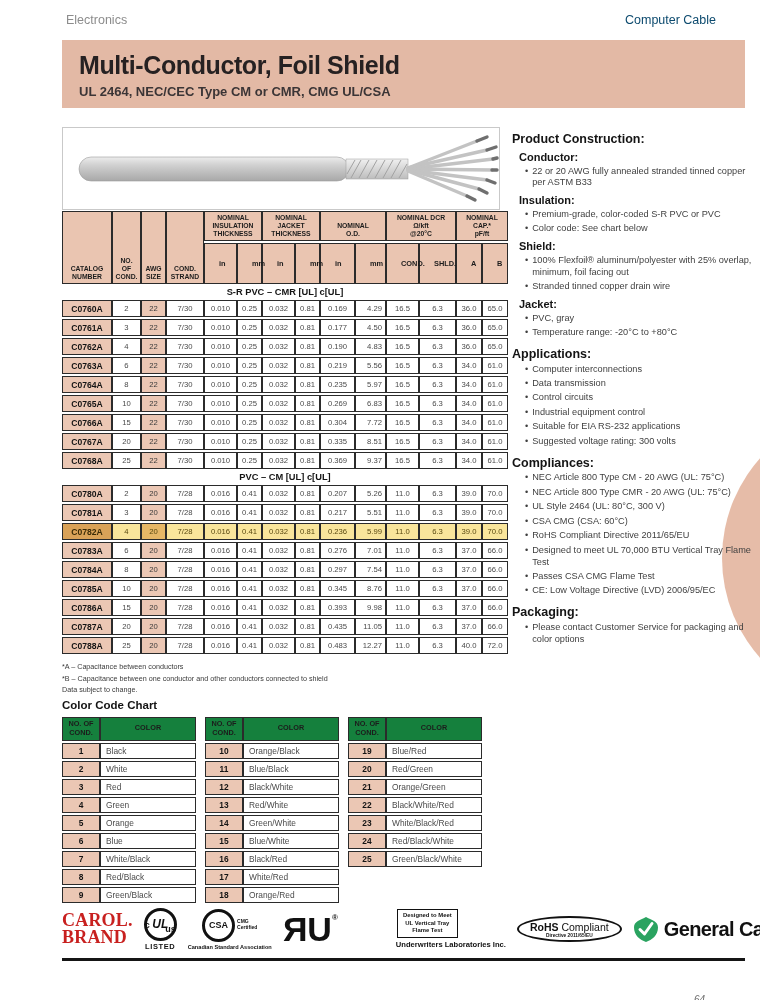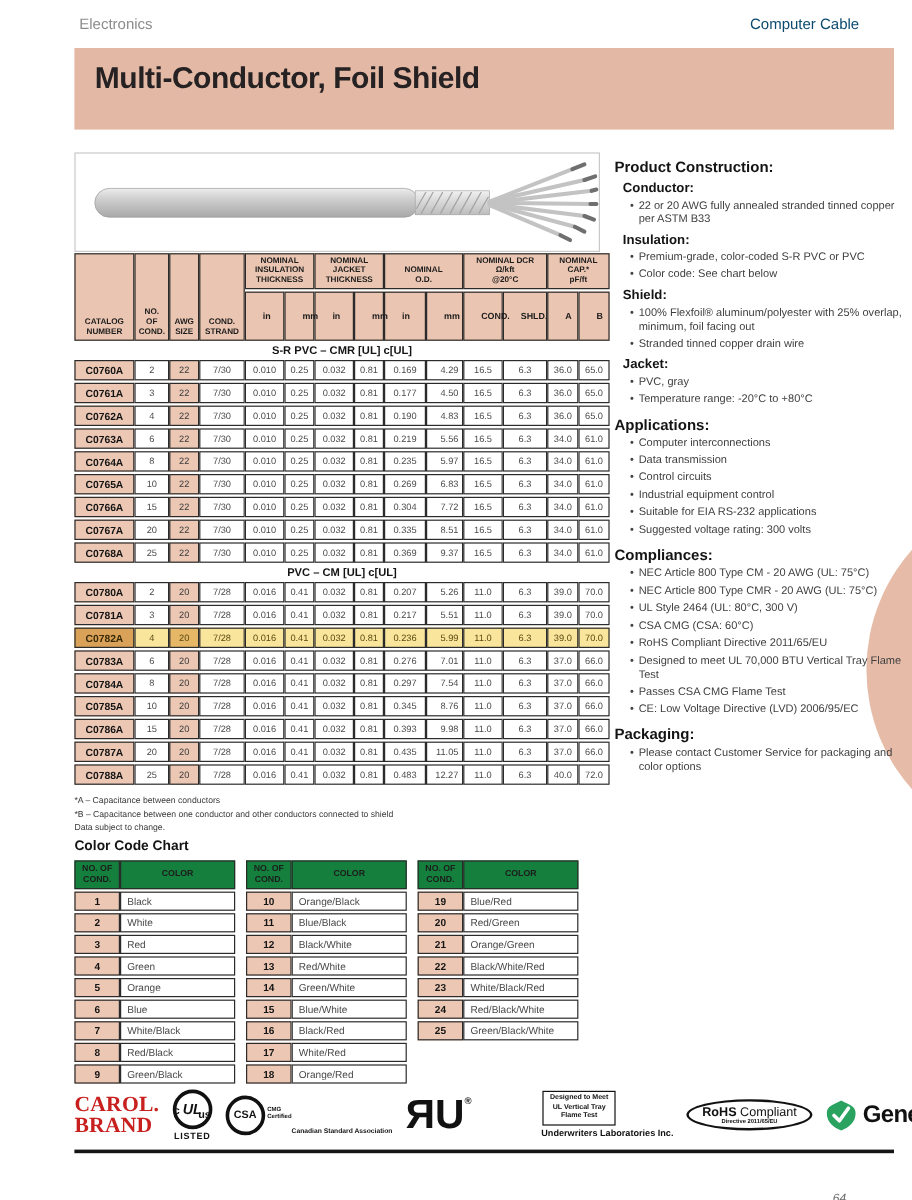--- a/index.html
+++ b/index.html
@@ -71,21 +71,21 @@
     align-items:center;gap:11px;z-index:1;}
   .carol{color:#c8201f;font-family:"Liberation Serif",serif;font-weight:bold;
     font-size:18px;line-height:0.92;letter-spacing:0.2px;}
   .ul-listed{position:relative;width:52px;text-align:center;color:#111;}
   .ul-circle{width:27px;height:27px;border:3px solid #111;border-radius:50%;display:flex;
     align-items:center;justify-content:center;margin:0 auto;font-size:12px;font-style:italic;
     font-weight:bold;}
   .ul-c{position:absolute;left:1px;top:12px;font-size:9px;font-weight:bold;}
   .ul-us{position:absolute;right:1px;top:16px;font-size:9px;font-weight:bold;}
   .ul-word{font-size:7.5px;font-weight:bold;margin-top:1px;letter-spacing:0.6px;}
-  .csa{display:flex;flex-direction:row;align-items:flex-end;color:#111;}
+  .csa{display:flex;flex-direction:column;align-items:center;color:#111;}
   .csa-top{display:flex;align-items:center;gap:2px;}
   .csa-circle{width:27px;height:27px;border:3px solid #111;border-radius:50%;display:flex;
     align-items:center;justify-content:center;font-weight:bold;font-size:9px;}
   .csa-side{font-size:5px;font-weight:bold;line-height:1.15;}
   .csa-caption{font-size:5.6px;font-weight:bold;margin-top:2px;white-space:nowrap;}
   .ru{font-size:34px;font-weight:bold;color:#111;line-height:1;display:flex;align-items:flex-start;}
   .ru .flip{display:inline-block;transform:scaleX(-1);}
   .ru .tm{font-size:8px;margin-top:2px;}
   .flame{display:flex;flex-direction:column;align-items:center;color:#111;}
   .flame-box{border:1.5px solid #111;padding:2px 5px;font-size:5.9px;font-weight:bold;
@@ -107,20 +107,21 @@
 
 <div class="deco-circle"></div>
 
 <div class="eyebrow">
   <span class="lft">Electronics</span>
   <span class="rgt">Computer Cable</span>
 </div>
 
 <div class="band">
   <div class="title">Multi-Conductor, Foil Shield</div>
+  <div class="subtitle">UL 2464, NEC/CEC Type CM or CMR, CMG UL/CSA</div>
 </div>
 
 <div class="photo">
   <svg width="436" height="81" viewBox="0 0 436 81">
     <defs>
       <linearGradient id="cg" x1="0" y1="0" x2="0" y2="1">
         <stop offset="0" stop-color="#ececec"></stop>
           <stop offset="0.35" stop-color="#d0d0d0"></stop>
           <stop offset="1" stop-color="#a8a8a8"></stop>
       </linearGradient>

